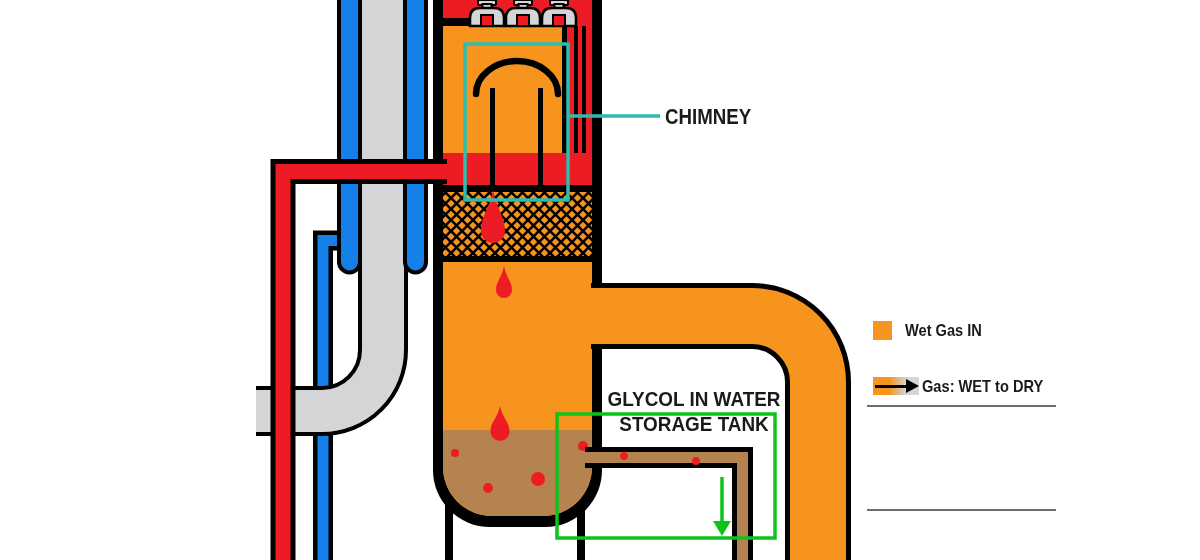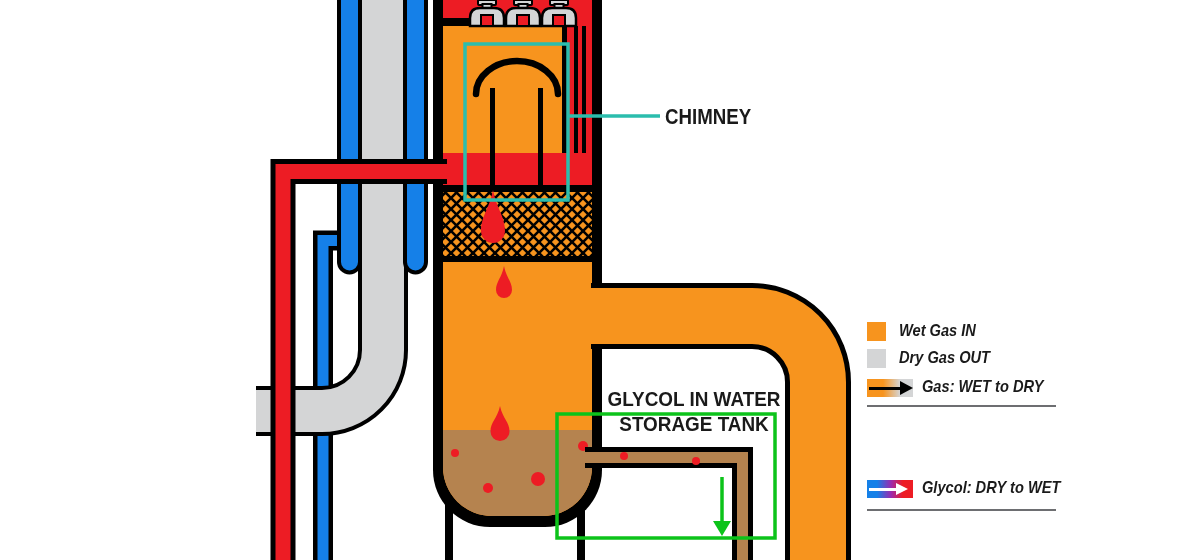--- a/index.html
+++ b/index.html
@@ -5,22 +5,22 @@
   html,body{margin:0;padding:0;background:#fff;}
   #stage{position:relative;width:1200px;height:560px;overflow:hidden;background:#fff;
          font-family:"Liberation Sans","DejaVu Sans",sans-serif;border-radius:8px;}
   #diagram-svg{position:absolute;left:0;top:0;}
   .callout-label{position:absolute;color:#1a1a1a;font-weight:bold;white-space:nowrap;}
   #chimney-label{left:665px;top:104px;font-size:22px;transform:scaleX(.85);transform-origin:left center;}
   #tank-label{left:564px;top:386px;width:260px;font-size:21px;line-height:25px;text-align:center;
               white-space:normal;transform:scaleX(.9);transform-origin:center top;}
   
   #legend{position:absolute;left:866px;top:316px;width:240px;height:240px;}
-  .lrow{position:absolute;left:1px;display:flex;align-items:flex-end;gap:13px;height:20px;font-style:italic;}
-  .lrow.barrow{gap:9px;}
+  .lrow{position:absolute;left:7px;display:flex;align-items:flex-start;gap:13px;height:20px;}
+  .lrow.barrow{gap:3px;}
   .sw{width:19px;height:19px;flex:0 0 auto;}
   .sw-orange{background:#F7941E;}
   .sw-gray{background:#D4D5D6;}
   .sw-blue{background:#1580E8;}
   .sw-red{background:#ED1C24;}
   .sw-brown{background:#B5834F;}
   .lbl{color:#1a1a1a;font-size:17px;font-weight:bold;transform:scaleX(.86);transform-origin:left center;}
   .bar{position:relative;width:46px;height:18px;flex:0 0 auto;}
   .bar-gas{background:linear-gradient(to right,#F7941E 0%,#F7941E 35%,#D4D5D6 72%,#D4D5D6 100%);}
   .bar-glycol{background:linear-gradient(to right,#1580E8 0%,#1580E8 22%,#9A2BB0 52%,#ED1C24 78%,#ED1C24 100%);}
@@ -155,37 +155,26 @@
   <div id="tank-label" class="callout-label">
     <div>GLYCOL IN WATER</div>
     <div>STORAGE TANK</div>
   </div>
 
   <div id="legend">
     <div class="lrow" style="top:5px">
       <span class="sw sw-orange"></span>
       <span class="lbl">Wet Gas IN</span>
     </div>
-    <div class="lrow" style="top:32px">
-      <span class="sw sw-gray"></span>
-      <span class="lbl">Dry Gas OUT</span>
-    </div>
     <div class="lrow barrow" style="top:61px">
       <span class="bar bar-gas">
         <i class="shaft-black"></i>
         <i class="head-black"></i>
       </span>
       <span class="lbl">Gas: WET to DRY</span>
     </div>
     <div class="ldiv" style="top:89px"></div>
 
-    <div class="lrow barrow" style="top:162px">
-      <span class="bar bar-glycol">
-        <i class="shaft-white"></i>
-        <i class="head-white"></i>
-      </span>
-      <span class="lbl">Glycol: DRY to WET</span>
-    </div>
     <div class="ldiv" style="top:193px"></div>
 
   </div>
 
 </div>
 
 </body></html>

